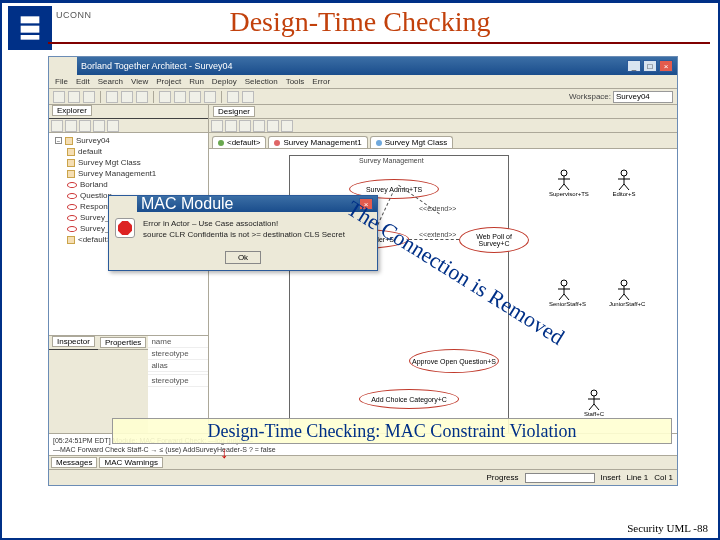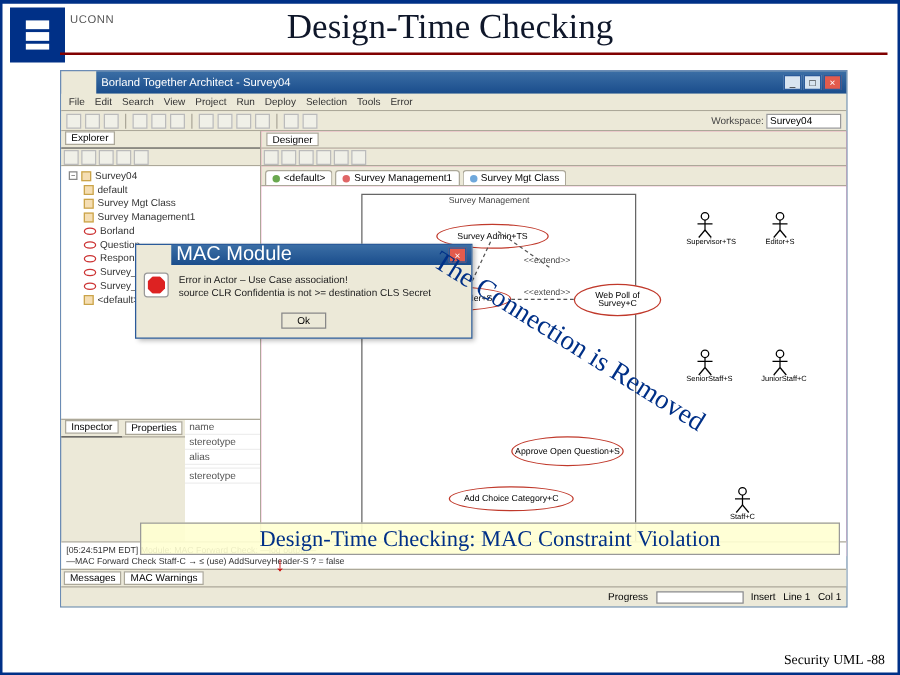--- a/index.html
+++ b/index.html
@@ -1,19 +1,19 @@
 <!DOCTYPE html>
 <html><head>
 <meta charset="utf-8">
 <style>
   * { box-sizing: border-box; margin: 0; padding: 0; }
   html, body { width: 720px; height: 540px; font-family: Arial, sans-serif; background: #fff; overflow: hidden; }
   .slide { width: 720px; height: 540px; position: relative; background: #fff; }
   .slide-border { position: absolute; inset: 0; border: 2px solid #003087; border-top: 3px solid #003087; pointer-events: none; z-index: 50; }
-  .title { position: absolute; top: 6px; left: 0; right: 0; text-align: center; font-family: 'Times New Roman', serif; font-size: 28px; color: #0f172a; }
+  .title { position: absolute; top: 6px; left: 0; right: 0; text-align: center; font-family: 'Times New Roman', serif; font-size: 28px; color: #c2410c; }
   .title-underline { position: absolute; top: 42px; left: 48px; right: 10px; border-top: 2px solid #800000; }
   .uconn-logo { position: absolute; top: 6px; left: 8px; width: 44px; height: 44px; background: #003087; display: flex; align-items: center; justify-content: center; }
   .uconn-logo svg { width: 28px; height: 28px; }
   .uconn-text { position: absolute; top: 10px; left: 56px; font-size: 9px; color: #555; letter-spacing: 0.5px; }
   .footer { position: absolute; bottom: 6px; right: 12px; font-family: 'Times New Roman', serif; font-size: 11px; }
   .app { position: absolute; top: 56px; left: 48px; width: 630px; height: 430px; border: 1px solid #6b8cb5; background: #ece9d8; font-size: 9px; }
   .titlebar { height: 18px; background: linear-gradient(#3b6ea5, #1a4d8c); color: #fff; display: flex; align-items: center; padding: 0 4px; margin-left: 28px; }
   .titlebar .spacer { flex: 1; }
   .winbtn { width: 14px; height: 12px; background: #d8e4f0; color: #000; font-size: 8px; text-align: center; margin-left: 2px; line-height: 12px; border: 1px solid #2a5a9a; }
   .winbtn.close { background: #e35b4d; color: #fff; }
@@ -36,21 +36,21 @@
   .tree .ico { width: 8px; height: 8px; }
   .ico.folder { background: #f5deb3; border: 1px solid #caa44a; }
   .ico.oval { width: 10px; height: 6px; border: 1px solid #c33; border-radius: 50%; background: #fff; }
   .inspector { height: 110px; display: flex; border-top: 1px solid #aca899; }
   .prop-table { background: #fff; flex: 1; font-size: 8px; overflow: hidden; }
   .prop-row { display: flex; border-bottom: 1px solid #eee; }
   .prop-row > div { padding: 1px 3px; }
   .prop-row .k { width: 70px; color: #555; }
   .prop-row .v { flex: 1; }
 
-  .right { flex: 1; display: flex; flex-direction: column; background: #ec4899; }
+  .right { flex: 1; display: flex; flex-direction: column; background: #14532d; }
   .designer-head { height: 14px; background: #ece9d8; border-bottom: 1px solid #aca899; display: flex; align-items: center; padding: 0 4px; }
   .file-tabs { height: 16px; display: flex; align-items: flex-end; background: #ece9d8; border-bottom: 1px solid #aca899; padding: 0 3px; gap: 2px; }
   .ftab { font-size: 8px; padding: 1px 5px; background: #fff; border: 1px solid #aca899; border-bottom: none; border-radius: 3px 3px 0 0; display: flex; gap: 3px; align-items: center; }
   .ftab .dot { width: 6px; height: 6px; border-radius: 50%; }
   .canvas { position: relative; flex: 1; background: #fff; overflow: hidden; }
 
   .usecase { position: absolute; border: 1px solid #c0392b; border-radius: 50%; background: #fff; font-size: 7px; display: flex; align-items: center; justify-content: center; text-align: center; padding: 1px 2px; }
   .box { position: absolute; border: 1px solid #666; background: #fff; font-size: 7px; padding: 1px 3px; }
   .actor { position: absolute; width: 30px; text-align: center; font-size: 6px; }
   .actor svg { display: block; margin: 0 auto; }

